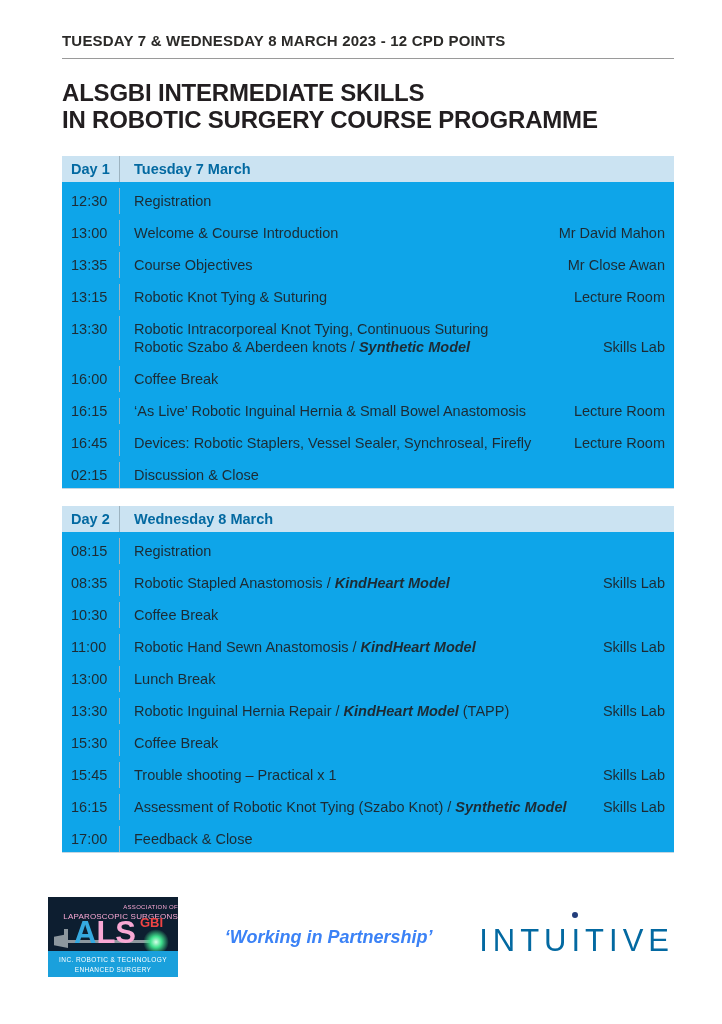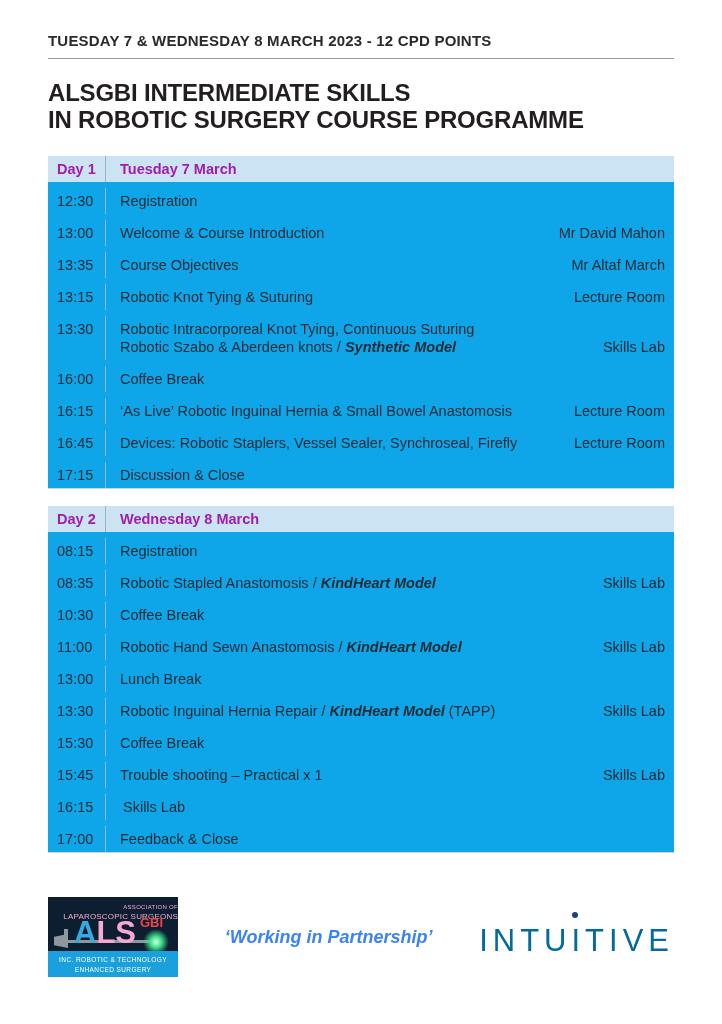--- a/index.html
+++ b/index.html
@@ -4,20 +4,21 @@
 <style>
   * { margin:0; padding:0; box-sizing:border-box; }
   html,body { background:#ffffff; }
   .page {
     position:relative;
     width:722px; height:1024px;
     background:#ffffff;
     font-family:"Liberation Sans", sans-serif;
     color:#1d2b34;
     overflow:hidden;
+    padding-left:14px;
   }
   .content { padding:0 48px; }
 
   
   .banner { padding-top:32px; }
   .banner-text {
     font-size:15px; font-weight:bold; color:#2b2a28; letter-spacing:0.2px;
   }
   .banner-rule { margin-top:9px; border-bottom:1px solid #9a9a9a; }
 
@@ -25,32 +26,32 @@
   .title {
     margin-top:20px;
     font-size:24px; line-height:27px; font-weight:bold;
     color:#221e20; letter-spacing:-0.2px;
   }
 
   
   .day-table { margin-top:23px; font-size:14.5px; line-height:18px; }
   .day-table + .day-table { margin-top:17px; }
   .trow { display:flex; background:#0ea5e9; border-top:6px solid #0ea5e9; }
-  .trow.header { background:#cbe3f2; border-top:none; font-weight:bold; color:#a21caf;justify-content:space-between; }
+  .trow.header { background:#cbe3f2; border-top:none; font-weight:bold; color:#0369a1;justify-content:space-between; }
   .day-table { border-bottom:1px solid #c3d6e2; }
   .cell-time {
     width:58px; flex:0 0 58px;
     border-right:1px solid #9db3c0;
     padding:4px 0 4px 9px;
     white-space:nowrap;
   }
   .cell-desc { flex:1 1 auto; padding:4px 10px 4px 14px; }
   .cell-right {
     flex:0 0 auto; padding:4px 9px 4px 0;
-    align-self:flex-end; white-space:nowrap;margin-left:17px;
+    align-self:flex-end; white-space:nowrap;
   }
   .seg-em { font-weight:bold; font-style:italic; }
 
   
   .footer {
     position:absolute; left:48px; right:48px; top:897px; height:80px;
     display:flex; align-items:center; justify-content:space-between;
   }
 
   
@@ -136,21 +137,21 @@
             <div class="cell-desc">
               <div class="line"><span>Welcome &amp; Course Introduction</span></div>
             </div>
             <div class="cell-right">Mr David Mahon</div>
           </div>
           <div class="trow">
             <div class="cell-time">13:35</div>
             <div class="cell-desc">
               <div class="line"><span>Course Objectives</span></div>
             </div>
-            <div class="cell-right">Mr Altaf March</div>
+            <div class="cell-right">Mr Close Awan</div>
           </div>
           <div class="trow">
             <div class="cell-time">13:15</div>
             <div class="cell-desc">
               <div class="line"><span>Robotic Knot Tying &amp; Suturing</span></div>
             </div>
             <div class="cell-right">Lecture Room</div>
           </div>
           <div class="trow">
             <div class="cell-time">13:30</div>
@@ -174,21 +175,21 @@
             <div class="cell-right">Lecture Room</div>
           </div>
           <div class="trow">
             <div class="cell-time">16:45</div>
             <div class="cell-desc">
               <div class="line"><span>Devices: Robotic Staplers, Vessel Sealer, Synchroseal, Firefly</span></div>
             </div>
             <div class="cell-right">Lecture Room</div>
           </div>
           <div class="trow">
-            <div class="cell-time">17:15</div>
+            <div class="cell-time">02:15</div>
             <div class="cell-desc">
               <div class="line"><span>Discussion &amp; Close</span></div>
             </div>
           </div>
         </div>
     </section>
 
     <section class="day-table">
       <div class="trow header">
         <div class="cell-time">Day 2</div>
@@ -242,20 +243,23 @@
           </div>
           <div class="trow">
             <div class="cell-time">15:45</div>
             <div class="cell-desc">
               <div class="line"><span>Trouble shooting – Practical x 1</span></div>
             </div>
             <div class="cell-right">Skills Lab</div>
           </div>
           <div class="trow">
             <div class="cell-time">16:15</div>
+            <div class="cell-desc">
+              <div class="line"><span>Assessment of Robotic Knot Tying (Szabo Knot) / </span><span class="seg-em">Synthetic Model</span></div>
+            </div>
             <div class="cell-right">Skills Lab</div>
           </div>
           <div class="trow">
             <div class="cell-time">17:00</div>
             <div class="cell-desc">
               <div class="line"><span>Feedback &amp; Close</span></div>
             </div>
           </div>
         </div>
     </section>

